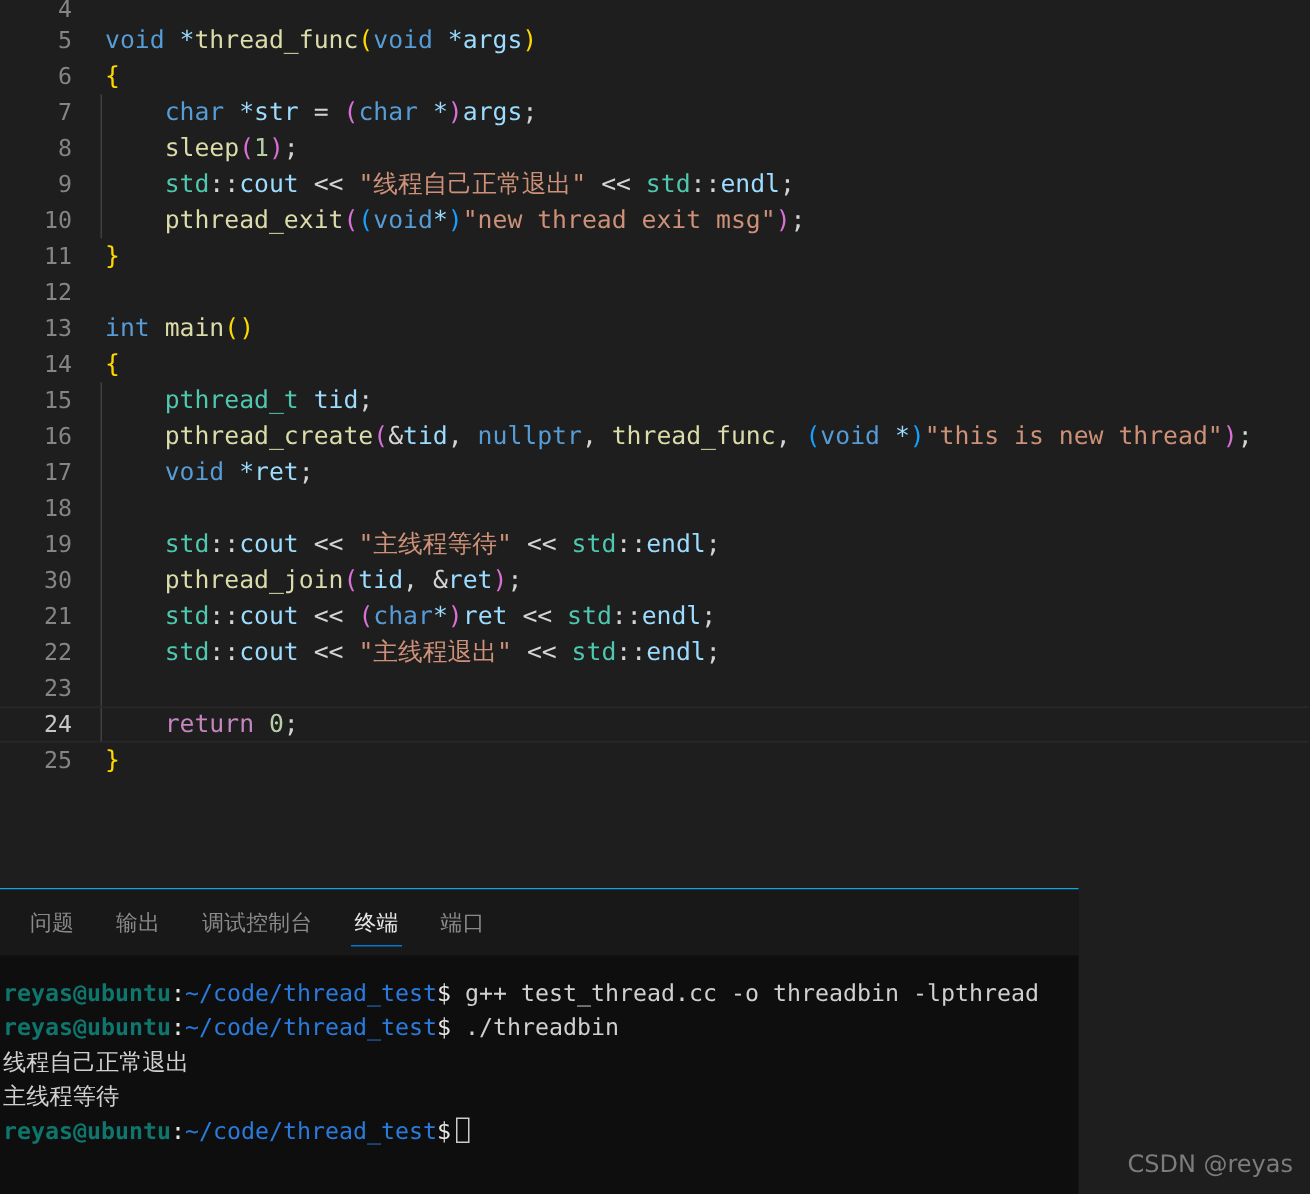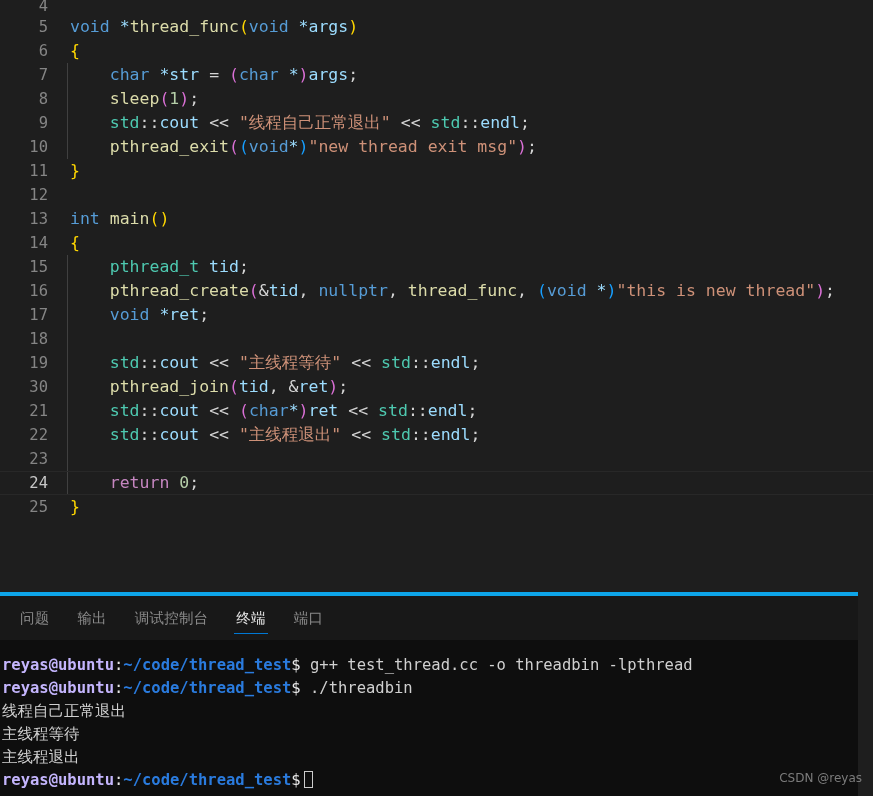--- a/index.html
+++ b/index.html
@@ -58,23 +58,23 @@
   .str  { color: #ce9178; }   
   .num  { color: #b5cea8; }   
   .pun  { color: #d4d4d4; }   
   .par1 { color: #ffd700; }   
   .par2 { color: #da70d6; }   
   .par3 { color: #179fff; }   
   .op   { color: #d4d4d4; }
 
   
   .panel {
-    position: absolute; left: 0; top: 592px; width: 858px; height: 204px;
+    position: absolute; left: 0; top: 592px; width: 719px; height: 204px;
     background: #181818;
-    border-top: 4px solid #0ea5e9;
+    border-top: 1px solid #0ea5e9;
   }
   .panel-tabs {
     position: relative; height: 44px;
     display: flex; align-items: center;
     padding-left: 6px;
     background: #181818;
   }
   .panel-tab {
     position: relative;
     padding: 0 14px;
@@ -97,37 +97,37 @@
   .terminal {
     position: absolute; left: 0; top: 44px; right: 0; bottom: 0;
     background: #0e0e0e;
     padding: 14px 0 0 2px;
     overflow: hidden;
     font-family: "DejaVu Sans Mono", "Liberation Mono", monospace;
     font-size: 15.5px;
     line-height: 23px;
   }
   .tline { white-space: pre; height: 23px; }
-  .t-user { color: #c4b5fd; font-weight: bold; }
+  .t-user { color: #0f766e; font-weight: bold; }
   .t-colon { color: #e6e6e6; }
-  .t-path { color: #2a7bde; font-weight: bold; }
+  .t-path { color: #2a7bde; font-weight: normal; }
   .t-dollar { color: #e6e6e6; }
   .t-cmd { color: #d0d0d0; }
   .t-out { color: #d0d0d0; }
   .cursor {
     display: inline-block;
     width: 9px; height: 17px;
     border: 1px solid #cccccc;
     vertical-align: -3px;
     margin-left: 3px;
   }
 
   .watermark {
     position: absolute; right: 11px; bottom: 11px;
-    color: #7c7c7c; font-size: 12px;
+    color: #7c7c7c; font-size: 16px;
     font-family: "DejaVu Sans", "Liberation Sans", sans-serif;
     pointer-events: none;
   }
 </style>
 </head>
 <body>
 
 <div id="app">
 
   <div class="editor">
@@ -275,21 +275,20 @@
     </div>
 
     <div class="terminal">
 
       <div class="tline"><span class="t-user">reyas@ubuntu</span><span class="t-colon">:</span><span class="t-path">~/code/thread_test</span><span class="t-dollar">$</span><span class="t-cmd"> g++ test_thread.cc -o threadbin -lpthread</span></div>
 
       <div class="tline"><span class="t-user">reyas@ubuntu</span><span class="t-colon">:</span><span class="t-path">~/code/thread_test</span><span class="t-dollar">$</span><span class="t-cmd"> ./threadbin</span></div>
 
       <div class="tline t-out">线程自己正常退出</div>
       <div class="tline t-out">主线程等待</div>
-      <div class="tline t-out">主线程退出</div>
 
       <div class="tline"><span class="t-user">reyas@ubuntu</span><span class="t-colon">:</span><span class="t-path">~/code/thread_test</span><span class="t-dollar">$</span><span class="cursor"></span></div>
 
     </div>
   </div>
 
   <div class="watermark">CSDN @reyas</div>
 
 </div>
 

